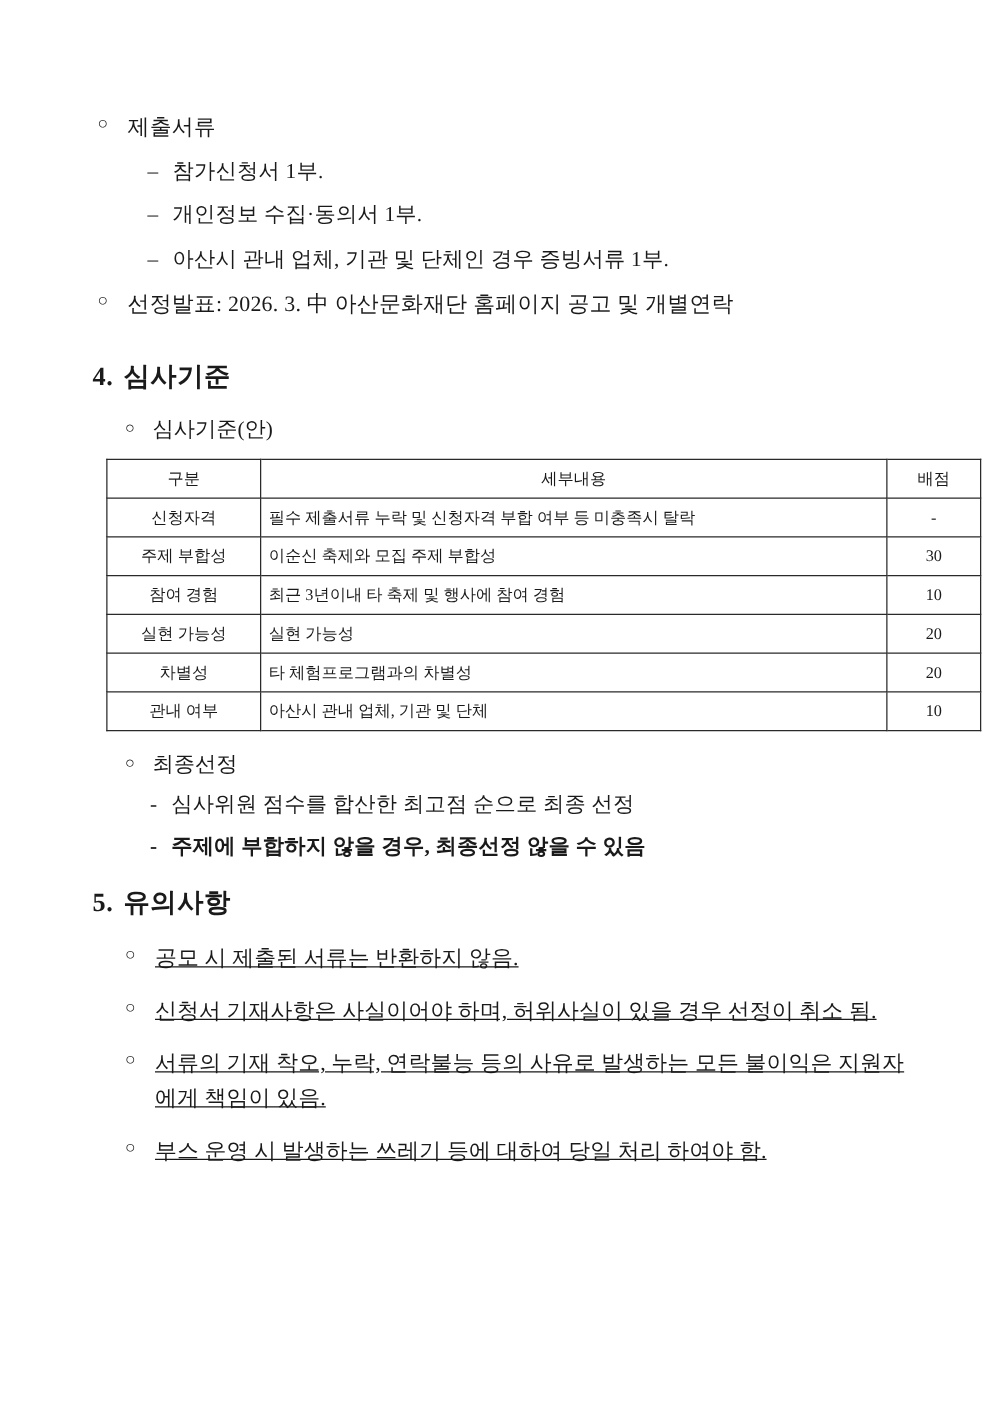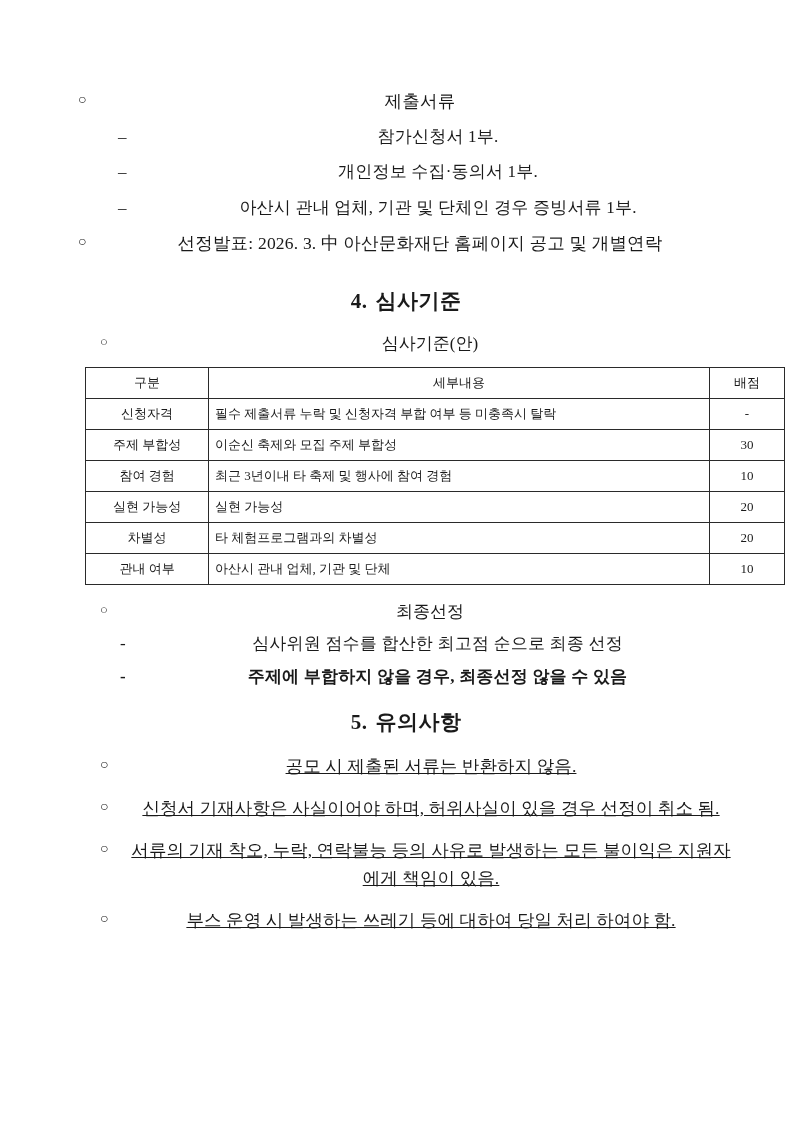--- a/index.html
+++ b/index.html
@@ -39,21 +39,20 @@
     letter-spacing: 0.2px;
   }
   .bullet-mark {
     width: 24px;
     flex: 0 0 24px;
     font-size: 14px;
     line-height: 1.75;
   }
   .bullet-text {
     flex: 1;
-    text-align: center;
   }
 
   .dash-line {
     display: flex;
     align-items: flex-start;
     font-size: 17px;
     line-height: 1.55;
     margin: 0 0 9px 0;
     padding-left: 40px;
     letter-spacing: 0.2px;
@@ -61,21 +60,20 @@
   .dash-mark {
     width: 20px;
     flex: 0 0 20px;
   }
 
   .section-heading {
     font-size: 21px;
     font-weight: bold;
     margin: 30px 0 16px -4px;
     letter-spacing: 0.5px;
-    text-align: center;
   }
   .section-heading .num {
     margin-right: 8px;
   }
 
   .sub-bullet {
     display: flex;
     align-items: flex-start;
     font-size: 17px;
     line-height: 1.5;

